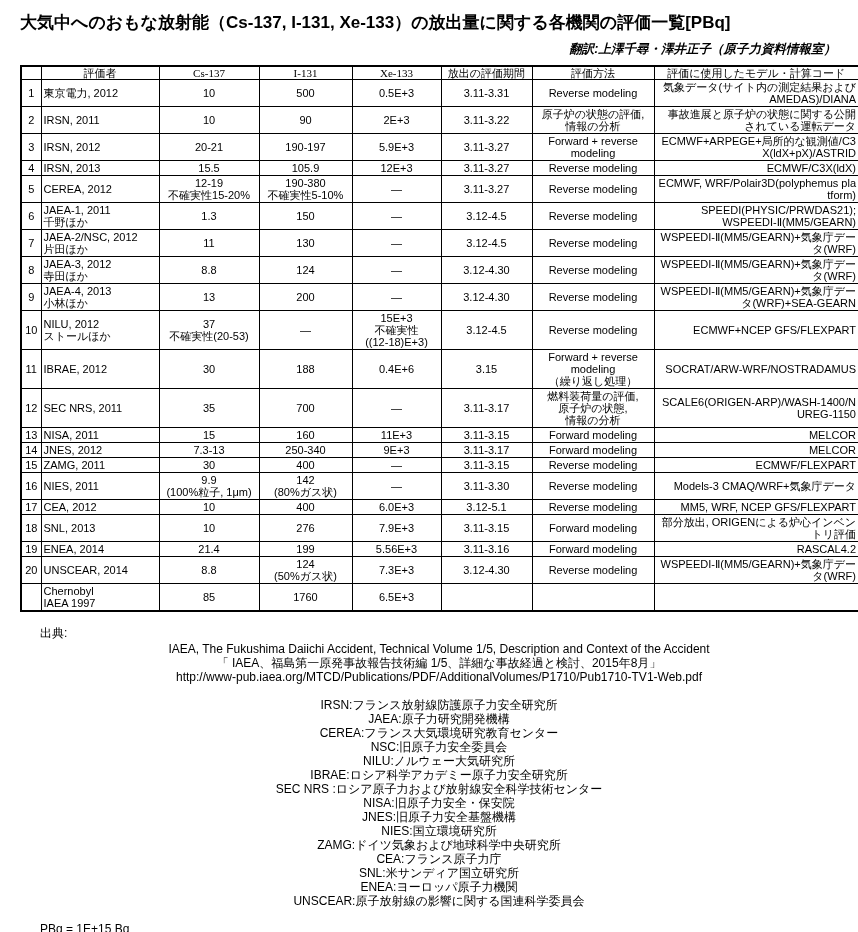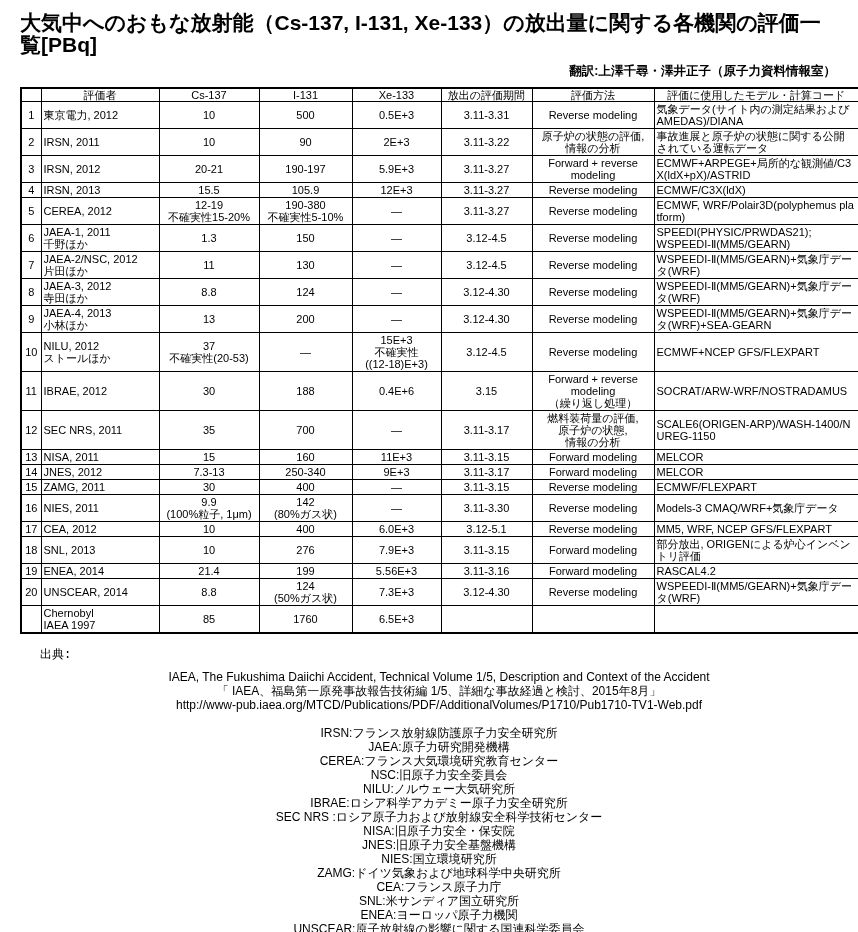--- a/index.html
+++ b/index.html
@@ -1,37 +1,37 @@
 <!DOCTYPE html>
 <html><head>
 <meta charset="utf-8">
 <style>
   html,body{margin:0;padding:0;background:#ffffff;color:#000000;}
   body{width:858px;height:932px;font-family:"Liberation Sans","DejaVu Sans",sans-serif;overflow:hidden;}
   .page{padding:8px 20px 0 20px;}
-  .title{font-size:21px;font-weight:bold;margin:4px 0 0 0;line-height:22px;}
-  .subtitle{text-align:right;font-weight:bold;font-size:12.5px;margin:8px 2px 8px 0;line-height:15px;}
+  .title{font-size:17px;font-weight:bold;margin:4px 0 0 0;line-height:22px;}
+  .subtitle{text-align:right;font-weight:bold;font-size:12.5px;margin:8px 2px 8px 0;line-height:15px;font-style:italic;}
   table.eval{border-collapse:collapse;table-layout:fixed;width:838px;border:2px solid #000;}
   table.eval th,table.eval td{
     border:1px solid #000;
     font-size:11px;
     line-height:12px;
     padding:1px 2px;
     vertical-align:middle;
     white-space:pre-line;
     overflow:hidden;
   }
-  table.eval th{font-weight:normal;text-align:center;padding:0 2px;}
+  table.eval th{font-weight:normal;text-align:center;padding:0 2px;font-family:Liberation Serif, serif;}
   td.c-no{text-align:center;}
   td.c-center{text-align:center;}
   td.c-left{text-align:left;}
-  td.c-model{text-align:left;word-break:break-all;margin-top:36px;}
+  td.c-model{text-align:right;word-break:break-all;margin-top:36px;}
   .footer{font-size:12px;line-height:14px;margin-top:14px;padding-left:20px;}
   .footer .gap{height:14px;}
-  .src-label{margin-bottom:8px;font-family:Liberation Mono, monospace;}
+  .src-label{margin-bottom:2px;}
   .note-line,.abbr-line,.src-line{white-space:pre-wrap;text-align:center;}
 </style>
 </head>
 <body>
 
 <div class="page">
   <div class="title">大気中へのおもな放射能（Cs-137, I-131, Xe-133）の放出量に関する各機関の評価一覧[PBq]</div>
   <div class="subtitle">翻訳:上澤千尋・澤井正子（原子力資料情報室）</div>
 
   <table class="eval">

